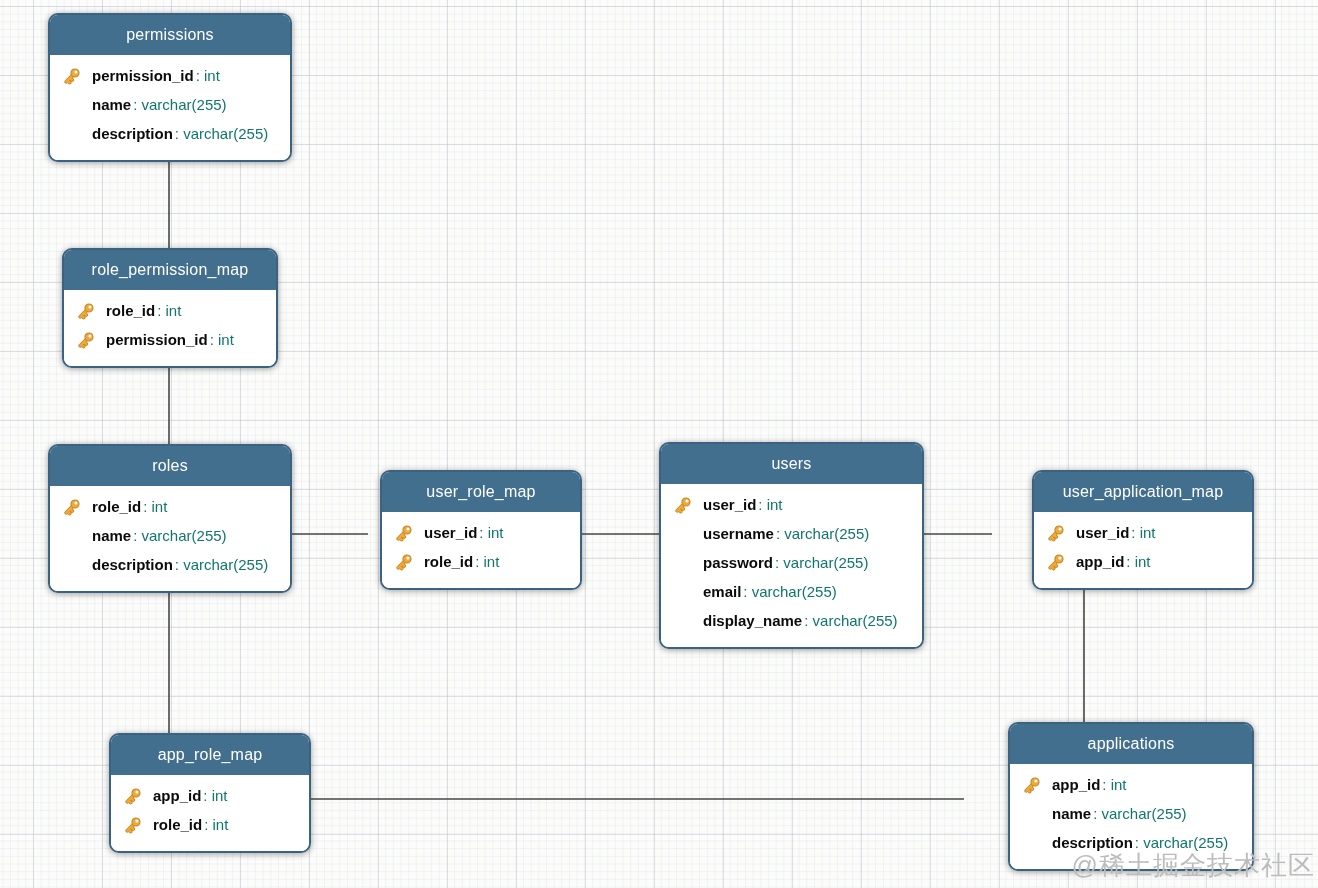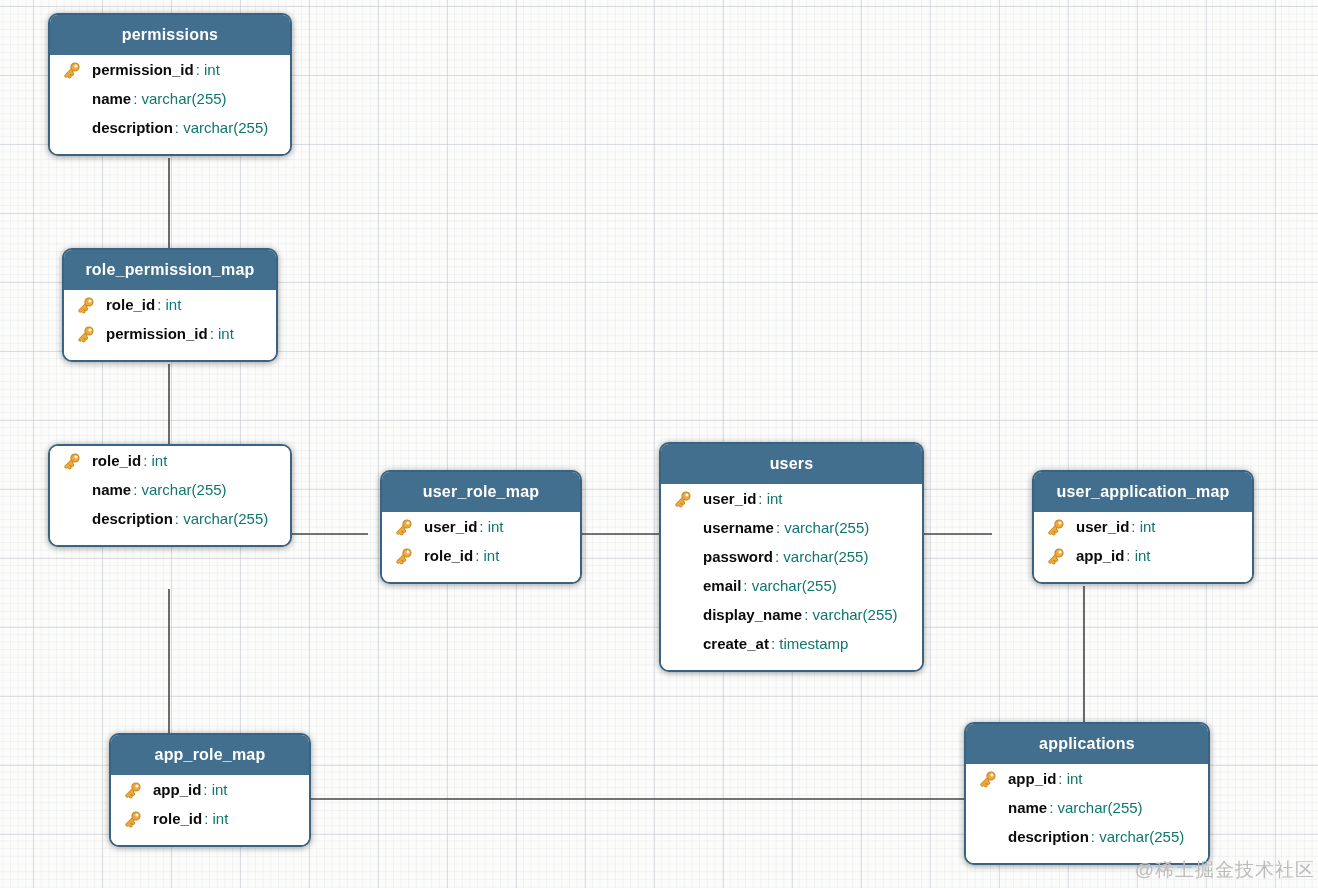--- a/index.html
+++ b/index.html
@@ -17,42 +17,42 @@
   }
   .edges { position:absolute; left:0; top:0; }
   .table {
     position:absolute; background:#fff;
     border:2px solid #3A6383; border-radius:10px;
     box-shadow:0 1px 6px rgba(40,40,40,0.45);
     overflow:hidden;
   }
   .table-header {
     background:#426F8E; height:40px; line-height:40px;
-    text-align:center; color:#fff; font-weight:bold; font-size:16px;
+    text-align:center; color:#fff; font-weight:normal; font-size:16px;
     letter-spacing:0.2px;
   }
-  .table-body { background:#fff; padding:0 0 12px 0; }
+  .table-body { background:#fff; padding:6px 0 12px 0; }
   .row { height:29px; display:flex; align-items:center; padding-left:13px; font-size:15px; white-space:nowrap; }
   .key-cell { width:29px; display:flex; align-items:center; flex:0 0 29px; }
   .key-cell svg { display:block; }
   .fname { font-weight:bold; color:#0b0b0b; }
   .ftype { color:#0f766e; margin-left:2px; }
   .watermark {
     position:absolute; right:3px; bottom:5px;
-    font-size:19px; color:#bcbcbc; letter-spacing:1px;
+    font-size:26px; color:#bcbcbc; letter-spacing:1px;
   }
   
   #t-permissions          { left:48px;  top:13px;  width:240px; }
   #t-role_permission_map  { left:62px;  top:248px; width:212px; }
   #t-roles                { left:48px;  top:444px; width:240px; }
   #t-user_role_map        { left:380px; top:470px; width:198px; }
   #t-users                { left:659px; top:417px; width:261px;margin-top:25px; }
   #t-user_application_map { left:1032px; top:470px; width:218px; }
   #t-app_role_map         { left:62px;  top:733px; width:198px;margin-left:47px; }
-  #t-applications         { left:964px; top:722px; width:242px; }
+  #t-applications         { left:1008px; top:722px; width:242px; }
 </style>
 </head>
 <body>
 
 <div class="canvas">
 
   <svg class="edges" width="1318" height="888">
     <path d="M169 158 L169 248" stroke="#474747" stroke-width="1.6" fill="none"></path>
     <path d="M169 364 L169 444" stroke="#474747" stroke-width="1.6" fill="none"></path>
     <path d="M288 534 L368 534" stroke="#474747" stroke-width="1.6" fill="none"></path>
@@ -119,20 +119,23 @@
               <circle cx="14.4" cy="5.6" r="1.7" fill="#fff"></circle>
             </svg>
           </span>
           <span class="fname">permission_id</span>
           <span class="ftype">: int</span>
         </div>
       </div>
   </div>
 
   <div class="table" id="t-roles">
+    <div class="table-header">
+      <span class="table-title">roles</span>
+    </div>
     <div class="table-body">
         <div class="row">
           <span class="key-cell">
             <svg width="18" height="18" viewBox="0 0 20 20">
               <path d="M11.5 8.5 L3.6 16.4 M5.1 14.9 l2.3 2.3 M7.9 12.1 l2.3 2.3" stroke="#C8861E" stroke-width="4.2" stroke-linecap="round" fill="none"></path>
               <path d="M11.5 8.5 L3.6 16.4 M5.1 14.9 l2.3 2.3 M7.9 12.1 l2.3 2.3" stroke="#EDA93B" stroke-width="2.6" stroke-linecap="round" fill="none"></path>
               <circle cx="13.3" cy="6.7" r="4.5" fill="#EDA93B" stroke="#C8861E" stroke-width="1.2"></circle>
               <circle cx="14.4" cy="5.6" r="1.7" fill="#fff"></circle>
             </svg>
           </span>
@@ -213,25 +216,20 @@
         </div>
         <div class="row">
           <span class="key-cell"></span>
           <span class="fname">email</span>
           <span class="ftype">: varchar(255)</span>
         </div>
         <div class="row">
           <span class="key-cell"></span>
           <span class="fname">display_name</span>
           <span class="ftype">: varchar(255)</span>
-        </div>
-        <div class="row">
-          <span class="key-cell"></span>
-          <span class="fname">create_at</span>
-          <span class="ftype">: timestamp</span>
         </div>
       </div>
   </div>
 
   <div class="table" id="t-user_application_map">
     <div class="table-header">
       <span class="table-title">user_application_map</span>
     </div>
     <div class="table-body">
         <div class="row">

